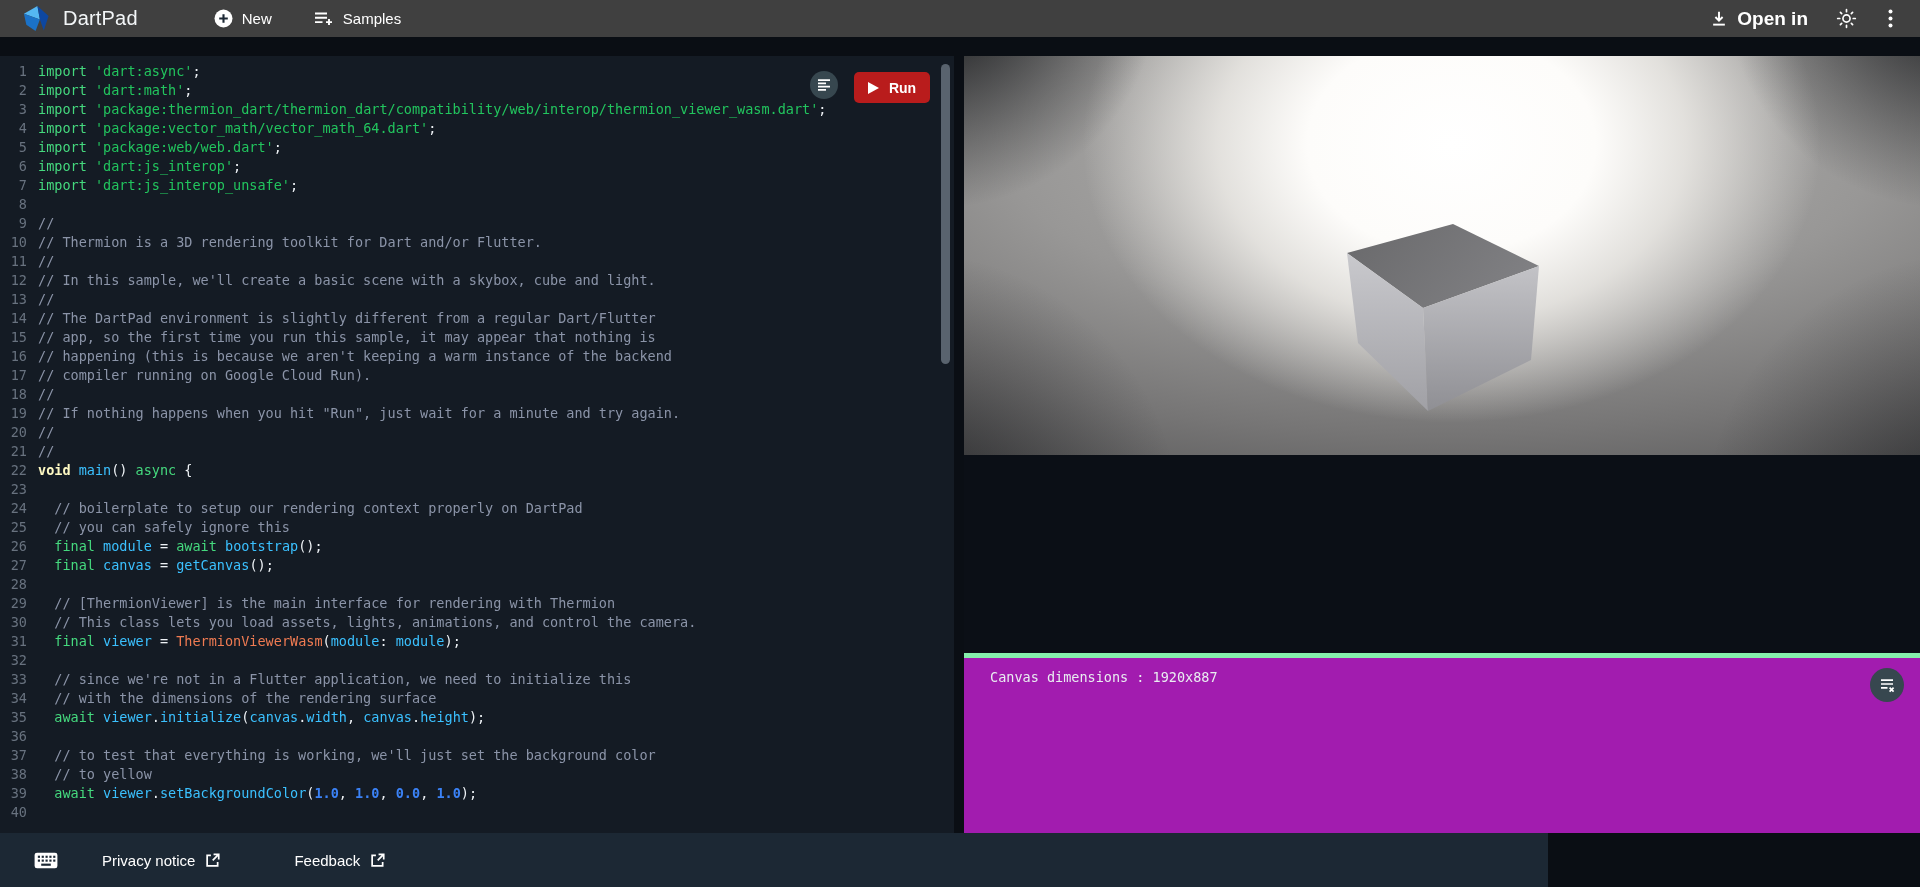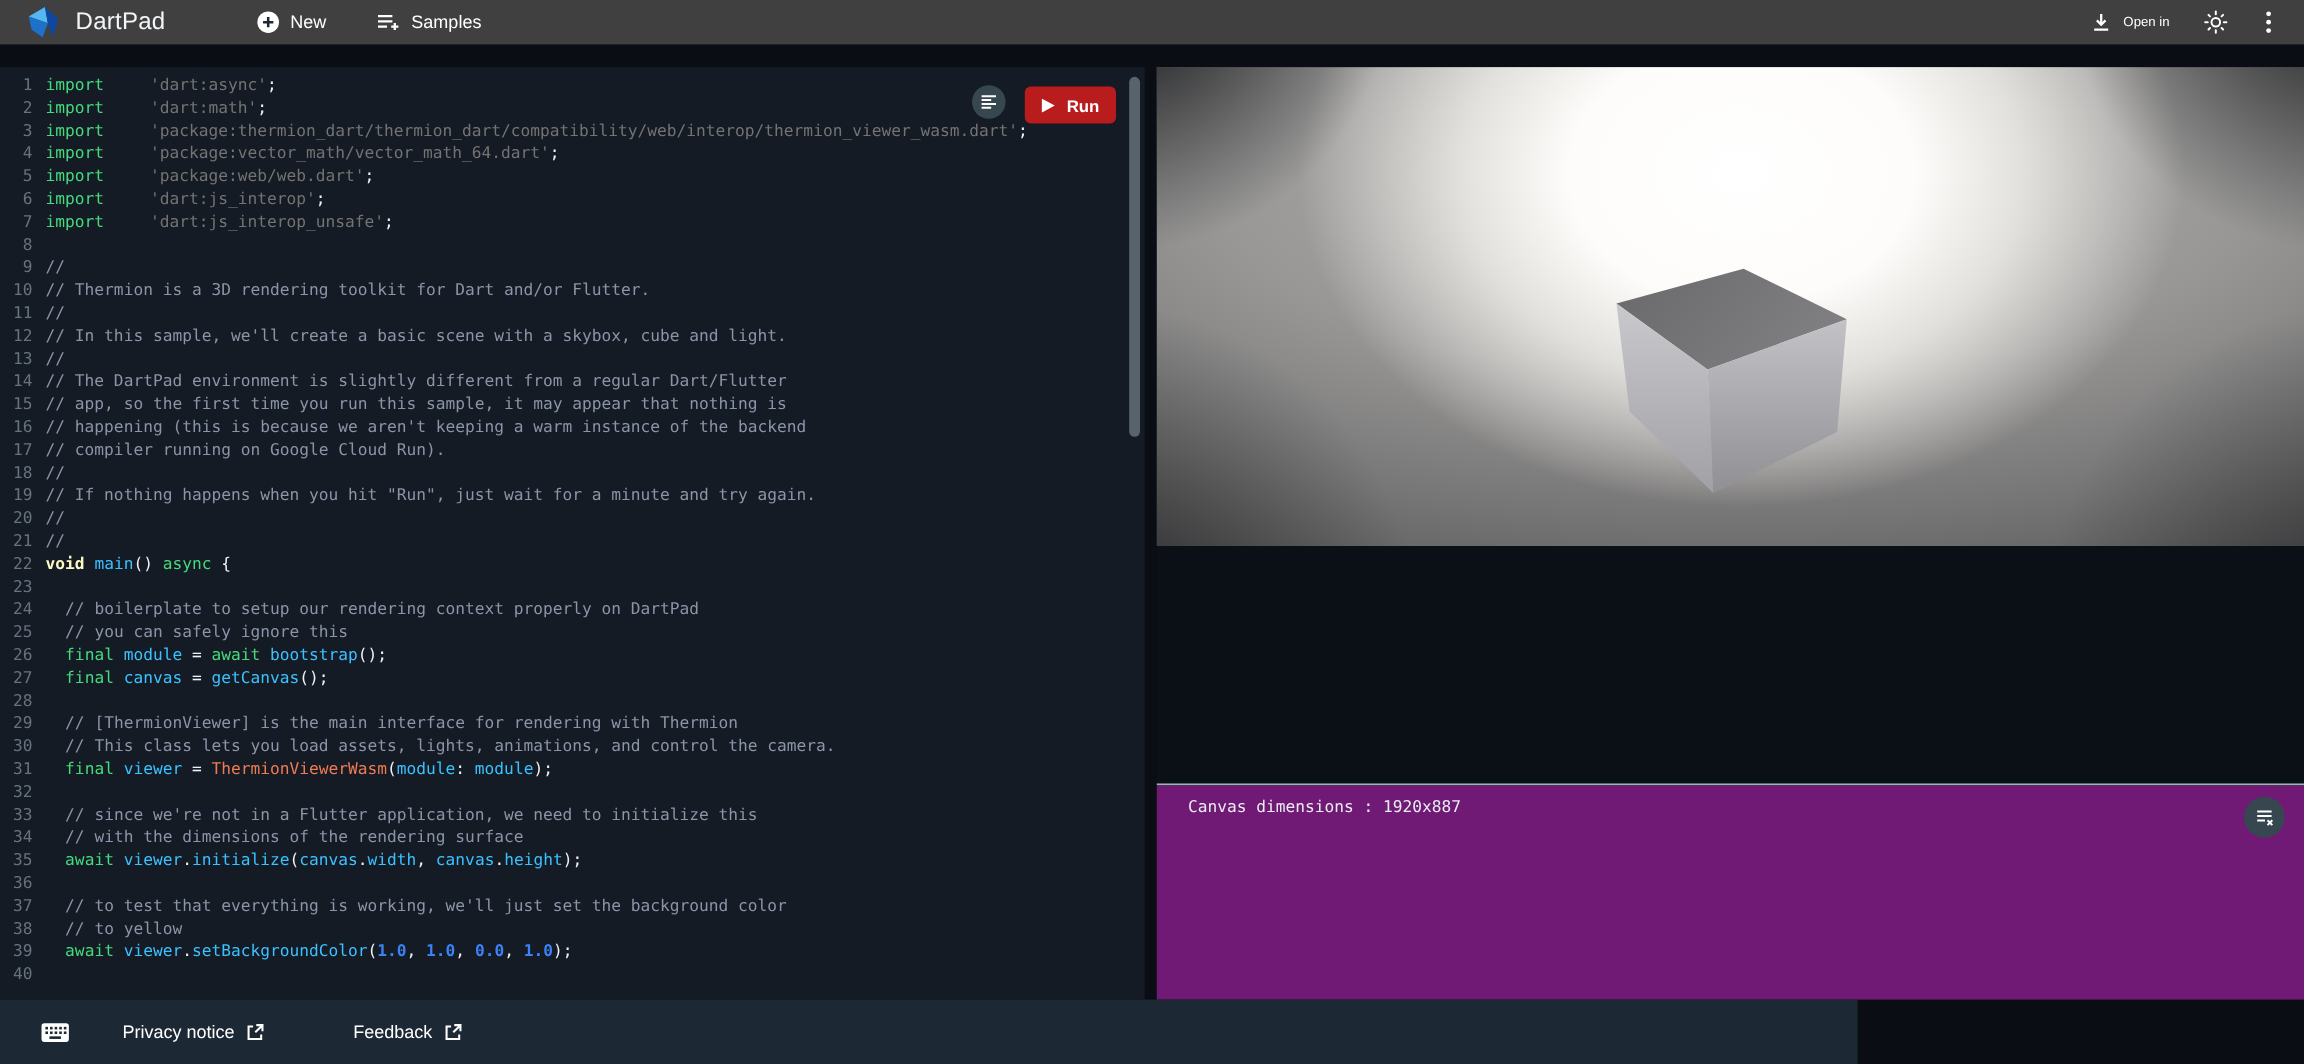--- a/index.html
+++ b/index.html
@@ -9,34 +9,34 @@
   
   .topbar{position:absolute;left:0;top:0;width:1920px;height:37px;background:#404040;
     display:flex;align-items:center;color:#fff;}
   .brand{display:flex;align-items:center;margin-left:22px;}
   .brand svg{display:block;}
   .app-title{font-size:20px;font-weight:500;color:#f3f6f8;margin-left:12px;letter-spacing:.2px;}
   .tb-btn{display:flex;align-items:center;gap:9px;font-size:15px;font-weight:500;color:#fff;cursor:pointer;}
   .tb-new{margin-left:76px;}
   .tb-samples{margin-left:42px;}
   .tb-right{margin-left:auto;display:flex;align-items:center;margin-right:14px;}
-  .tb-openin{display:flex;align-items:center;gap:9px;font-size:11px;font-weight:400;}
+  .tb-openin{display:flex;align-items:center;gap:9px;font-size:19px;font-weight:700;}
   .icon-btn{display:flex;align-items:center;justify-content:center;width:32px;height:32px;cursor:pointer;}
   .tb-theme{margin-left:22px;}
   .tb-kebab{margin-left:12px;}
 
   
   .editor{position:absolute;left:0;top:56px;width:954px;height:777px;background:#141b24;overflow:hidden;}
   .code-lines{position:absolute;left:0;top:6px;width:100%;
     font-family:"DejaVu Sans Mono","Liberation Mono",monospace;font-size:13.5px;line-height:19px;white-space:pre;}
   .code-line{display:flex;height:19px;}
   .ln{width:38px;flex:0 0 38px;text-align:right;color:#68727f;padding-right:11px;box-sizing:border-box;user-select:none;}
   .lc{flex:1;}
   .tok-k{color:#45d97e;}
-  .tok-s{color:#737373;margin-left:30px;}
+  .tok-s{color:#22c55e;}
   .tok-c{color:#8b94a8;}
   .tok-i{color:#3bc1ff;}
   .tok-y{color:#f07b52;}
   .tok-t{color:#eef2f6;}
   .tok-n{color:#3b82f6;font-weight:bold;}
   .tok-b{color:#fef9c3;font-weight:bold;text-align:center;}
   .ed-scrollbar{position:absolute;right:4px;top:8px;width:9px;height:300px;background:#59636e;border-radius:5px;}
   .format-btn{position:absolute;right:116px;top:15px;width:28px;height:28px;border-radius:50%;
     background:#37474f;display:flex;align-items:center;justify-content:center;cursor:pointer;}
   .run-btn{position:absolute;right:24px;top:16px;width:76px;height:31px;border-radius:5px;background:#b91c1c;
@@ -46,21 +46,21 @@
   .viewport{position:absolute;left:964px;top:56px;width:956px;height:399px;overflow:hidden;
     background:
       radial-gradient(circle 340px at -3% -18%, rgba(7,9,12,.95) 0%, rgba(7,9,12,0) 66%),
       radial-gradient(circle 340px at 103% -18%, rgba(7,9,12,.82) 0%, rgba(7,9,12,0) 66%),
       radial-gradient(circle 430px at -6% 118%, rgba(12,13,16,.62) 0%, rgba(12,13,16,0) 64%),
       radial-gradient(circle 430px at 106% 118%, rgba(12,13,16,.55) 0%, rgba(12,13,16,0) 64%),
       radial-gradient(ellipse 450px 340px at 51% 22%, #ffffff 0%, #fdfcfa 32%, rgba(235,233,229,.88) 52%, rgba(205,204,202,0) 82%),
       radial-gradient(ellipse 130% 118% at 50% 24%, #b5b4b2 0%, #989796 35%, #767575 60%, #4f4f50 85%, #3a3a3b 100%);}
   .viewport svg{position:absolute;left:0;top:0;}
   .canvas-void{position:absolute;left:964px;top:455px;width:956px;height:198px;background:#0b0f16;}
-  .console{position:absolute;left:964px;top:653px;width:956px;height:180px;background:#701a75;border-top:1px solid #86efac;box-sizing:border-box;}
+  .console{position:absolute;left:964px;top:653px;width:956px;height:180px;background:#a21caf;border-top:5px solid #86efac;box-sizing:border-box;}
   .console-text{position:absolute;left:26px;top:11px;font-family:"DejaVu Sans Mono","Liberation Mono",monospace;
     font-size:13.5px;color:#e9edf1;}
   .clear-btn{position:absolute;right:16px;top:10px;width:34px;height:34px;border-radius:50%;background:#37474f;
     display:flex;align-items:center;justify-content:center;cursor:pointer;}
 
   
   .statusbar{position:absolute;left:0;top:833px;width:1548px;height:54px;background:#1c2834;
     display:flex;align-items:center;color:#fff;}
   .sb-left{display:flex;align-items:center;}
   .kb-btn{margin-left:34px;display:flex;align-items:center;cursor:pointer;}

